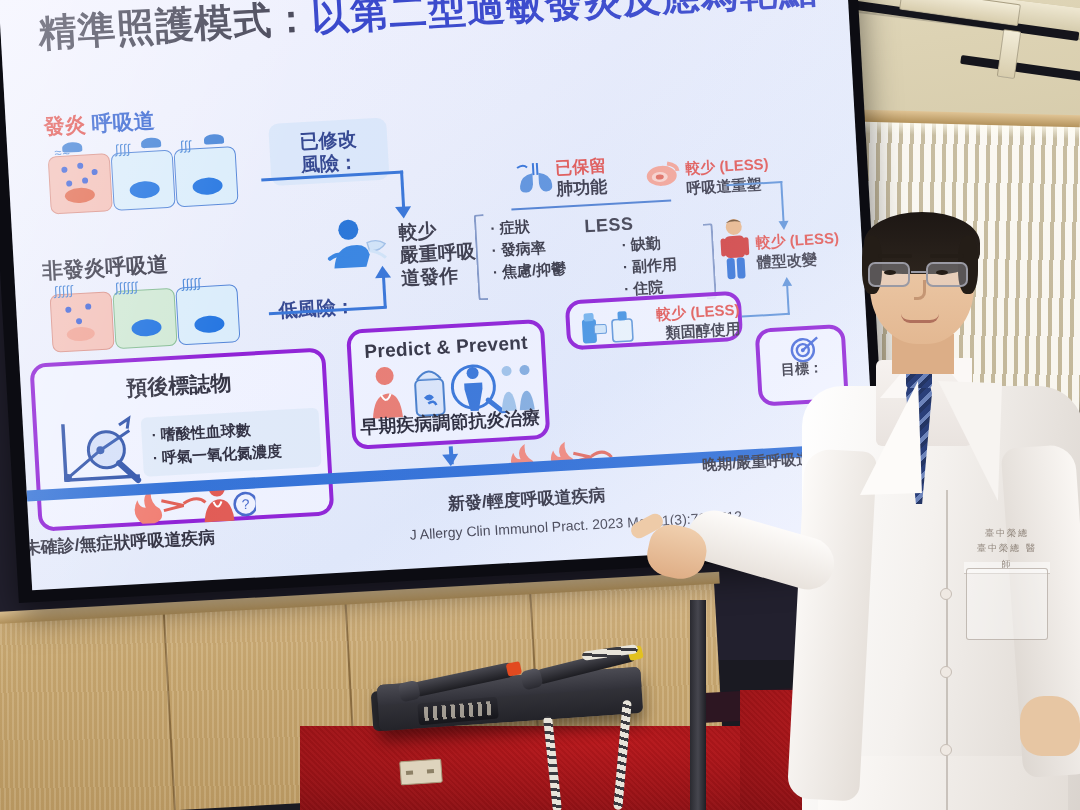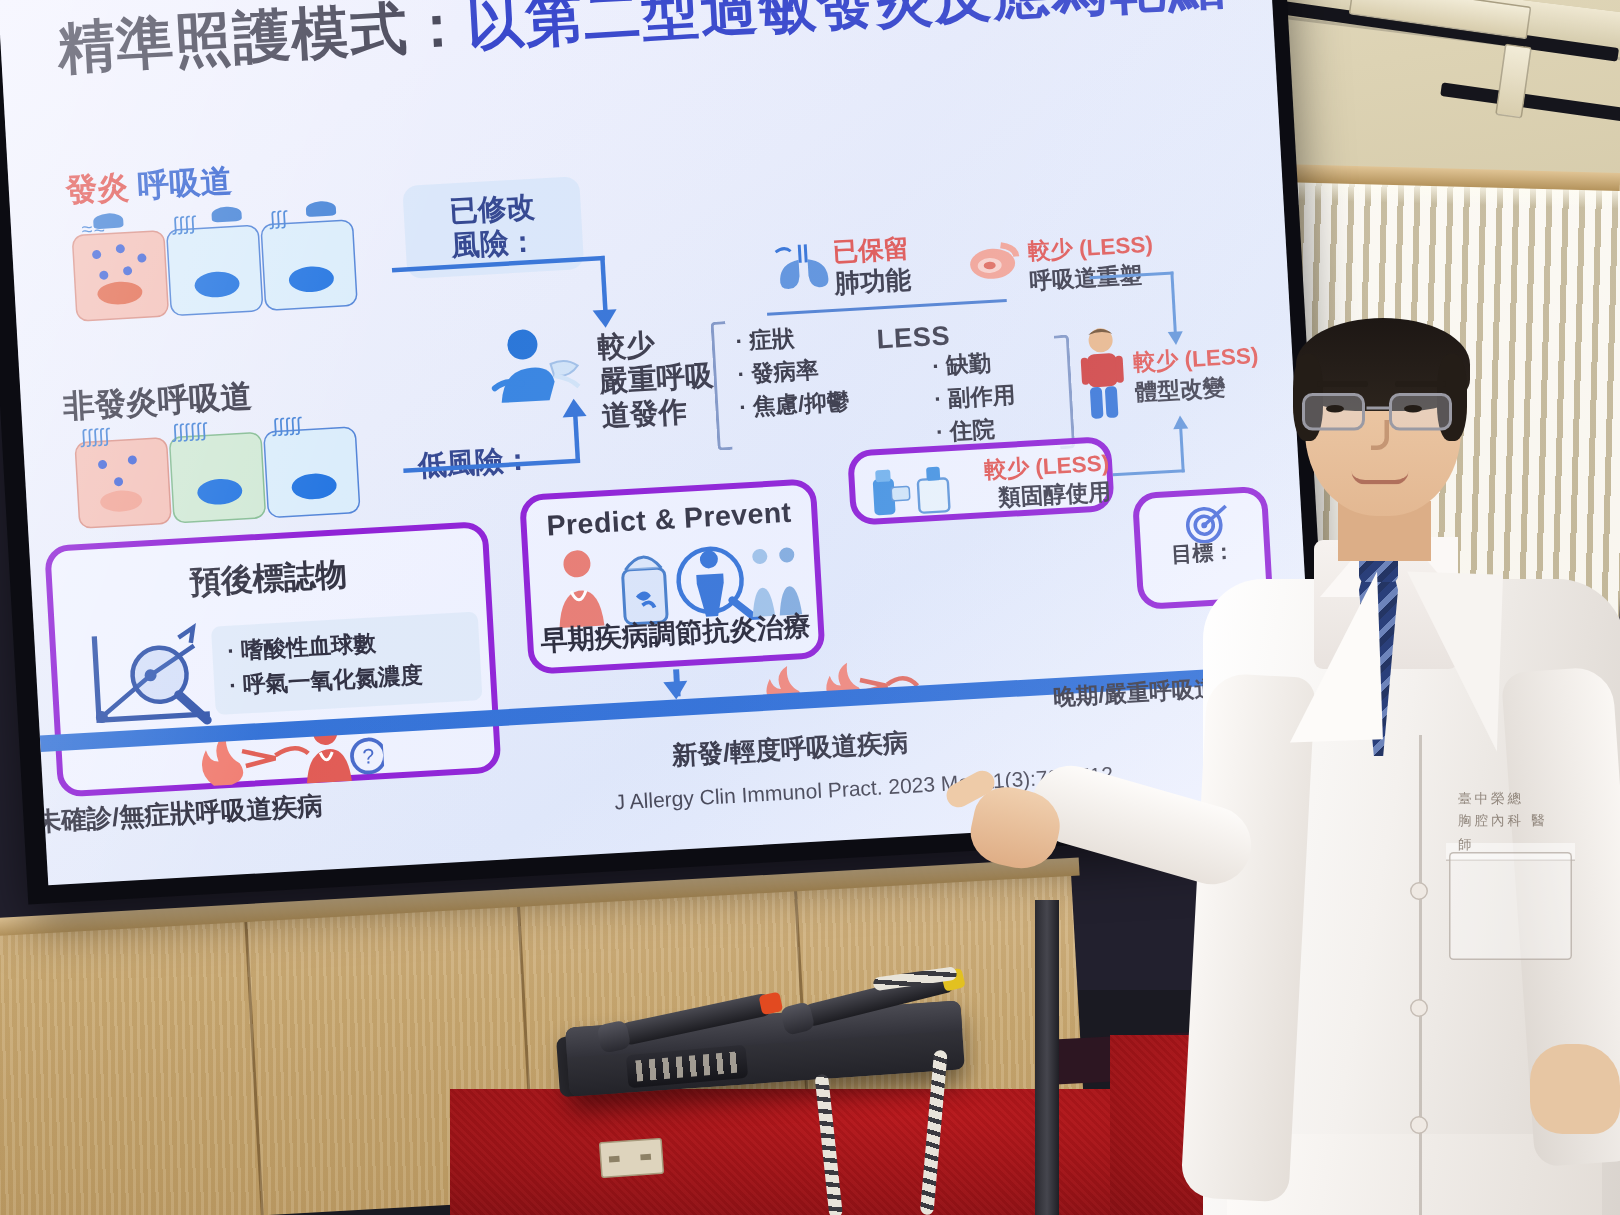--- a/index.html
+++ b/index.html
@@ -336,21 +336,21 @@
     position:absolute; left:160px; top:372px; width:82px; height:72px;
     border:1.5px solid rgba(178,168,160,.75); border-radius:3px;
     background: rgba(255,255,255,.35);
   }
   .pocket-flap{
     position:absolute; left:158px; top:366px; width:86px; height:12px;
     background: rgba(255,255,255,.5); border-bottom:1px solid rgba(178,168,160,.6);
   }
   .embroidery{
     position:absolute; left:166px; top:330px; width:70px; height:34px;
-    font-size:9px; color:#6f6256; line-height:1.7; letter-spacing:2px; text-align:left;
+    font-size:9px; color:#6f6256; line-height:1.7; letter-spacing:2px; text-align:center;
     font-family:"DejaVu Serif", serif; opacity:.72;
   }
   .arm-left{
     position:absolute; left:-10px; top:254px; width:72px; height:350px;
     background: linear-gradient(95deg,#fdfbf9,#e4ded8); border-radius:26px 14px 16px 22px;
     transform: rotate(3deg);
   }
   .arm-right{
     position:absolute; left:206px; top:250px; width:74px; height:330px;
     background: linear-gradient(265deg,#fbf8f5,#ddd7d1); border-radius:16px 26px 22px 16px;
@@ -741,21 +741,21 @@
     <div class="coat-lapel-l"></div>
     <div class="coat-lapel-r"></div>
     <div class="coat-center"></div>
     <div class="coat-btn" style="top:392px;"></div>
     <div class="coat-btn" style="top:470px;"></div>
     <div class="coat-btn" style="top:548px;"></div>
     <div class="pocket-flap"></div>
     <div class="pocket"></div>
     <div class="embroidery">
       <div>臺中榮總</div>
-      <div>胸腔內科 醫師</div>
+      <div>臺中榮總 醫師</div>
     </div>
 
     <div class="neck"></div>
     <div class="ear" style="left:56px;"></div>
     <div class="ear" style="left:155px;"></div>
     <div class="head"></div>
     <div class="hair"></div>
     <div class="hair-side" style="left:56px;"></div>
     <div class="hair-side" style="left:152px;"></div>
     <div class="brow" style="left:72px;"></div>

